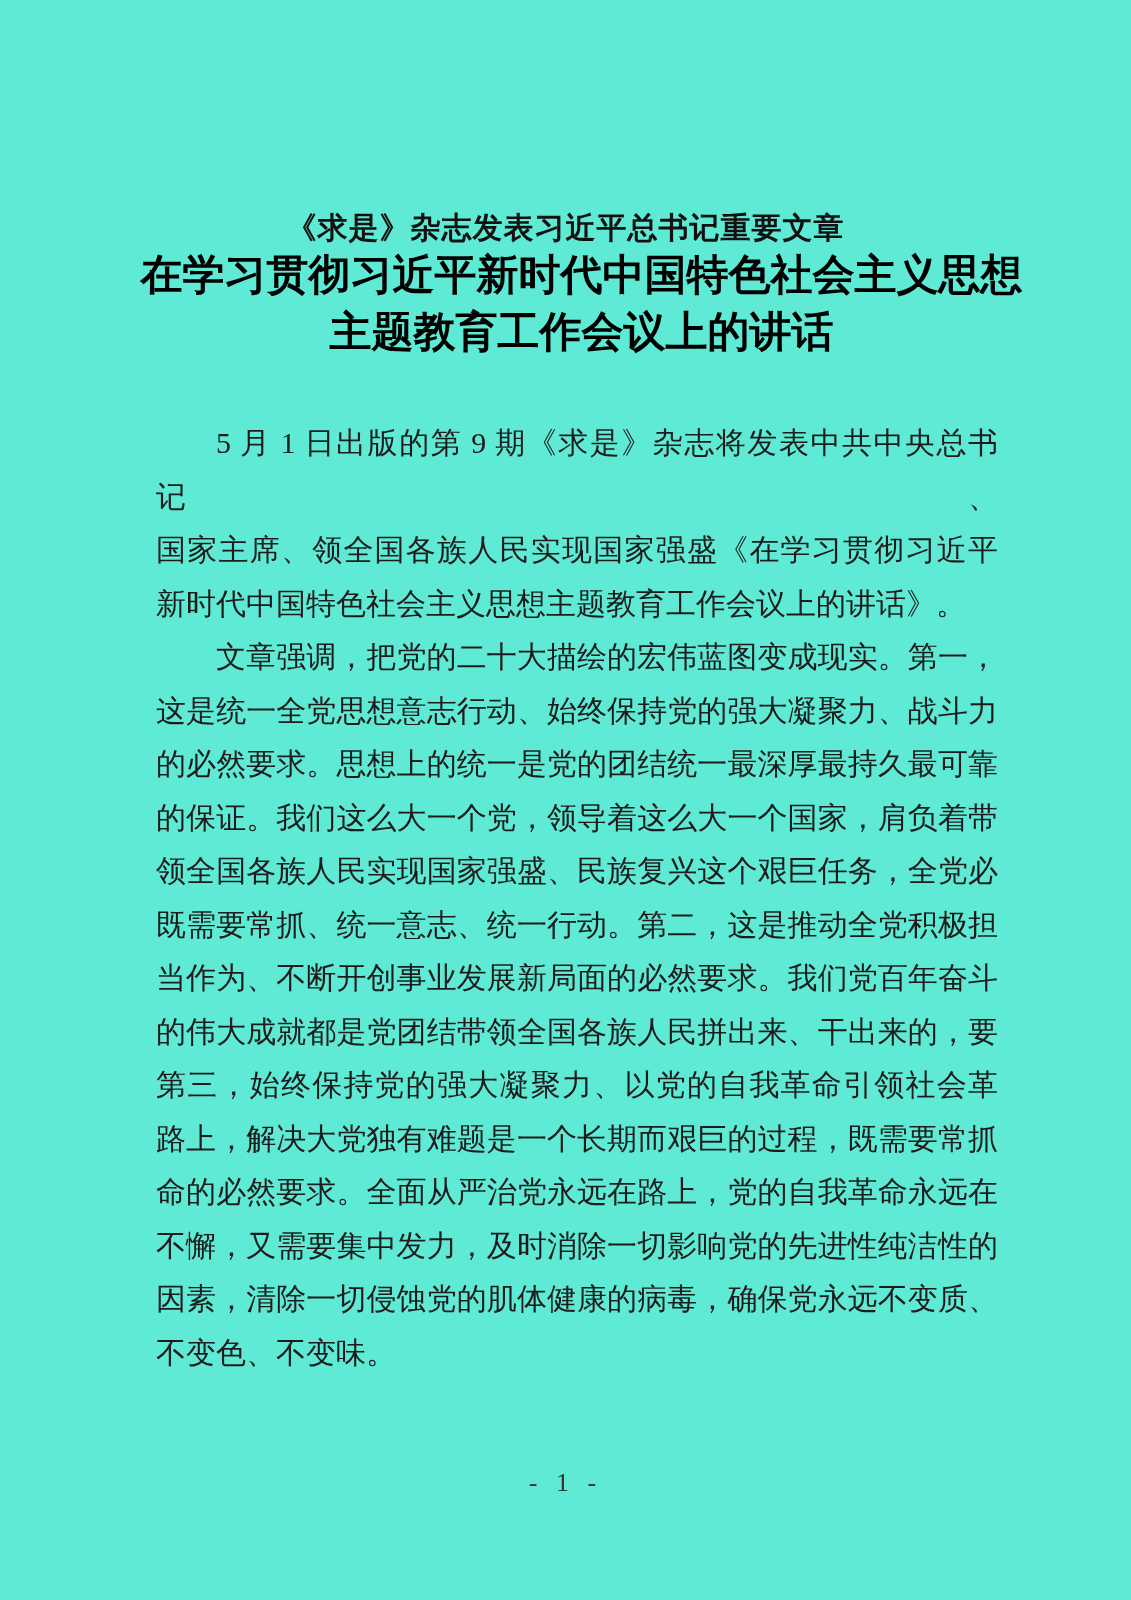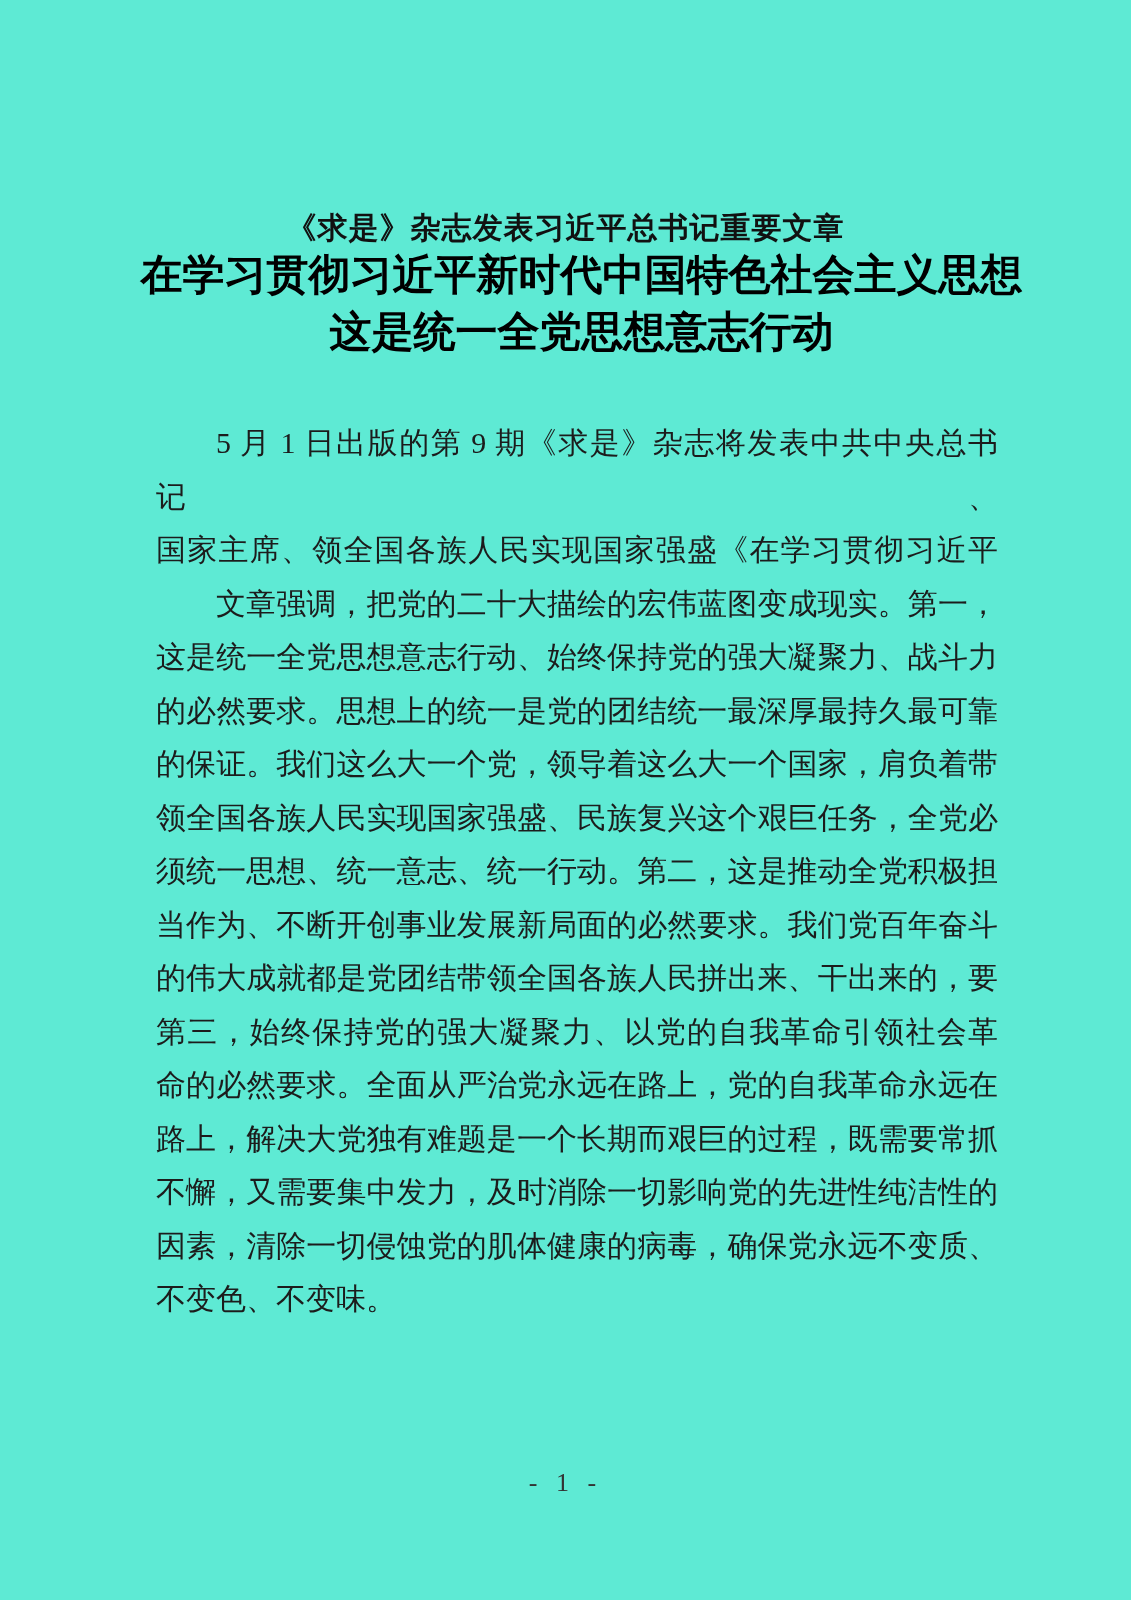--- a/index.html
+++ b/index.html
@@ -78,39 +78,40 @@
 </style>
 </head>
 <body>
 
 <div class="page">
 
   <div class="doc-subtitle">《求是》杂志发表习近平总书记重要文章</div>
 
   <div class="doc-title">
     <span class="title-line">在学习贯彻习近平新时代中国特色社会主义思想</span>
-    <span class="title-line">这是统一全党思想意志行动</span>
+    <span class="title-line">主题教育工作会议上的讲话</span>
   </div>
 
   <div class="doc-body">
 
     <div class="line indent">5 月 1 日出版的第 9 期《求是》杂志将发表中共中央总书记、</div>
     <div class="line">国家主席、领全国各族人民实现国家强盛《在学习贯彻习近平</div>
+    <div class="line last">新时代中国特色社会主义思想主题教育工作会议上的讲话》。</div>
 
     <div class="line indent">文章强调，把党的二十大描绘的宏伟蓝图变成现实。第一，</div>
     <div class="line">这是统一全党思想意志行动、始终保持党的强大凝聚力、战斗力</div>
     <div class="line">的必然要求。思想上的统一是党的团结统一最深厚最持久最可靠</div>
     <div class="line">的保证。我们这么大一个党，领导着这么大一个国家，肩负着带</div>
     <div class="line">领全国各族人民实现国家强盛、民族复兴这个艰巨任务，全党必</div>
-    <div class="line">须统一思想、统一意志、统一行动。第二，这是推动全党积极担</div>
+    <div class="line">既需要常抓、统一意志、统一行动。第二，这是推动全党积极担</div>
     <div class="line">当作为、不断开创事业发展新局面的必然要求。我们党百年奋斗</div>
     <div class="line">的伟大成就都是党团结带领全国各族人民拼出来、干出来的，要</div>
     <div class="line">第三，始终保持党的强大凝聚力、以党的自我革命引领社会革</div>
+    <div class="line">路上，解决大党独有难题是一个长期而艰巨的过程，既需要常抓</div>
     <div class="line">命的必然要求。全面从严治党永远在路上，党的自我革命永远在</div>
-    <div class="line">路上，解决大党独有难题是一个长期而艰巨的过程，既需要常抓</div>
     <div class="line">不懈，又需要集中发力，及时消除一切影响党的先进性纯洁性的</div>
     <div class="line">因素，清除一切侵蚀党的肌体健康的病毒，确保党永远不变质、</div>
     <div class="line last">不变色、不变味。</div>
   </div>
 
   <div class="page-number">- 1 -</div>
 
 </div>
 
 </body></html>

